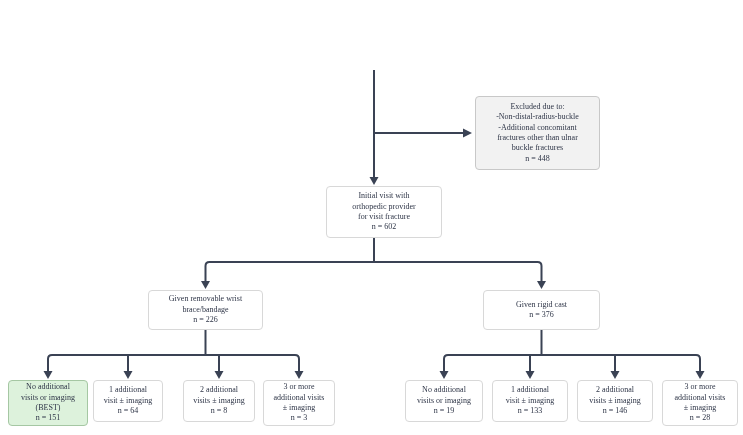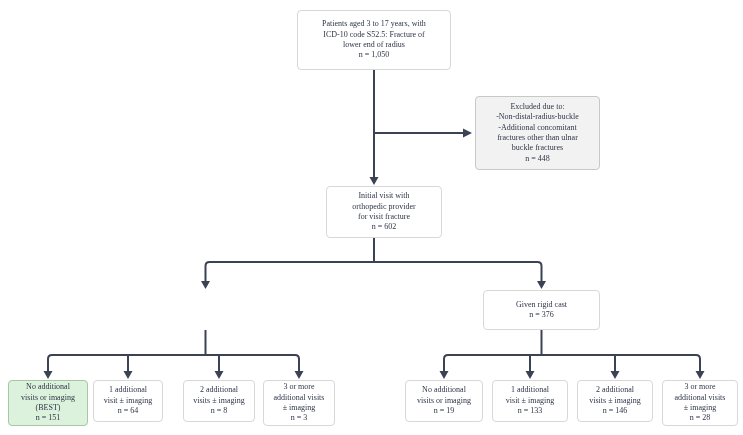--- a/index.html
+++ b/index.html
@@ -85,43 +85,42 @@
       <path d="M444 371 V359 Q444 355 448 355 H696 Q700 355 700 359 V371"></path>
       <path d="M530 355 V371"></path>
       <path d="M615 355 V371"></path>
       <polygon points="439.5,371 448.5,371 444,379"></polygon>
       <polygon points="525.5,371 534.5,371 530,379"></polygon>
       <polygon points="610.5,371 619.5,371 615,379"></polygon>
       <polygon points="695.5,371 704.5,371 700,379"></polygon>
     </g>
   </svg>
 
-  <div class="node" style="left:297px; top:10px; width:154px; height:60px;">
-      <div class="line">Patients aged 3 to 17 years, with</div>
-      <div class="line">ICD-10 code S52.5: Fracture of</div>
-      <div class="line">lower end of radius</div>
-      <div class="line">n = 1,050</div>
-    </div>
 
   <div class="node shaded" style="left:475px; top:96px; width:125px; height:74px;">
       <div class="line">Excluded due to:</div>
       <div class="line">-Non-distal-radius-buckle</div>
       <div class="line">-Additional concomitant</div>
       <div class="line">fractures other than ulnar</div>
       <div class="line">buckle fractures</div>
       <div class="line">n = 448</div>
     </div>
 
   <div class="node" style="left:326px; top:186px; width:116px; height:52px;">
       <div class="line">Initial visit with</div>
       <div class="line">orthopedic provider</div>
       <div class="line">for visit fracture</div>
       <div class="line">n = 602</div>
     </div>
 
+  <div class="node" style="left:148px; top:290px; width:115px; height:40px;">
+      <div class="line">Given removable wrist</div>
+      <div class="line">brace/bandage</div>
+      <div class="line">n = 226</div>
+    </div>
 
   <div class="node" style="left:483px; top:290px; width:117px; height:40px;">
       <div class="line">Given rigid cast</div>
       <div class="line">n = 376</div>
     </div>
 
   <div class="node highlight" style="left:8px; top:380px; width:80px; height:46px;">
       <div class="line">No additional</div>
       <div class="line">visits or imaging</div>
       <div class="line">(BEST)</div>

